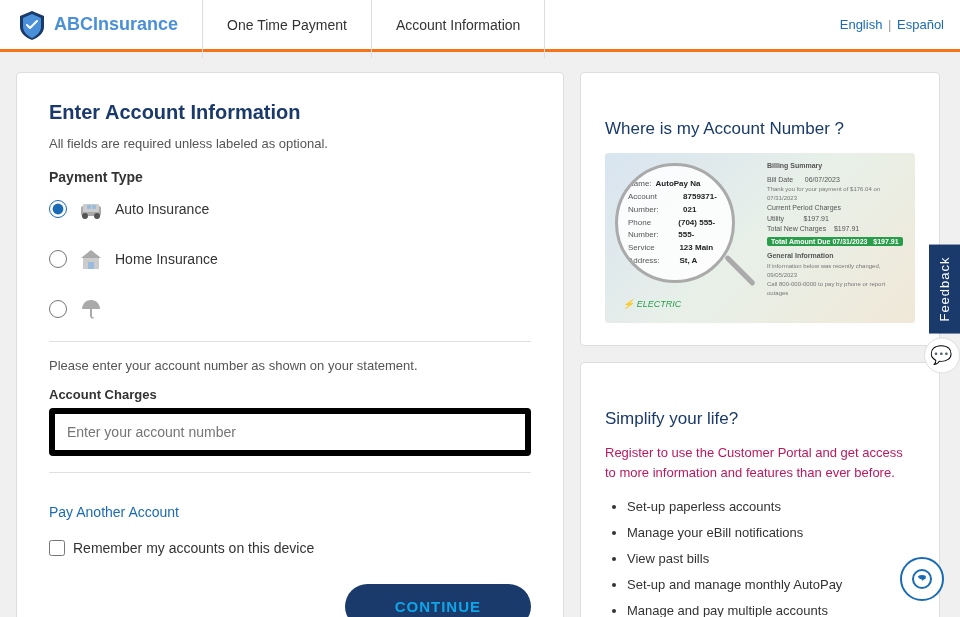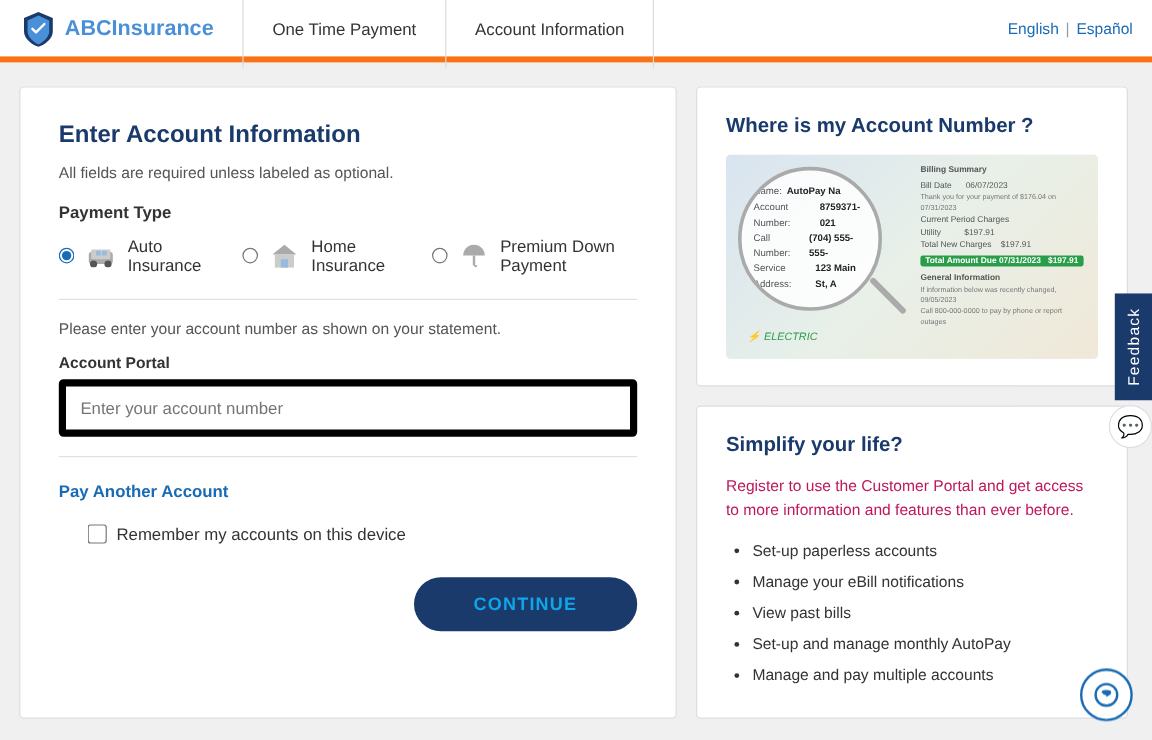--- a/index.html
+++ b/index.html
@@ -3,21 +3,21 @@
   <meta charset="utf-8">
   <style>
     * { box-sizing: border-box; margin: 0; padding: 0; }
     body { font-family: Arial, sans-serif; background: #f0f0f0; color: #333; font-size: 14px; }
 
     
     .header {
       background: #fff;
       display: flex;
       align-items: center;
-      border-bottom: 5px solid #f97316;
+      border-bottom: 3px solid #f97316;
       height: 52px;
       padding: 0 16px;
       position: relative;
     }
     .logo-area {
       display: flex;
       align-items: center;
       gap: 6px;
       margin-right: 24px;
     }
@@ -117,21 +117,21 @@
       color: #555;
       margin-bottom: 18px;
     }
     .section-label {
       font-weight: bold;
       font-size: 14px;
       margin-bottom: 12px;
     }
     .radio-group {
       display: flex;
-      flex-direction: row;
+      flex-direction: column;
       gap: 26px;
       margin-bottom: 20px;
     }
     .radio-item {
       display: flex;
       align-items: center;
       gap: 10px;
       cursor: pointer;
     }
     .radio-item input[type="radio"] {
@@ -170,34 +170,32 @@
       width: 100%;
       padding: 10px 12px;
       border: 6px solid #000000;
       border-radius: 4px;
       font-size: 14px;
       color: #999;
       outline: none;
     }
     .pay-another-link {
       display: inline-block;
-      margin-top: 4px;
+      margin-top: 15px;
       margin-bottom: 20px;
       color: #1a6bb5;
       text-decoration: none;
       font-size: 14px;
       cursor: pointer;
-      font-weight: bold;
     }
     .checkbox-row {
       display: flex;
       align-items: flex-end;
       gap: 8px;
       margin-bottom: 28px;
-      margin-left: 24px;
     }
     .checkbox-row input[type="checkbox"] {
       width: 16px;
       height: 16px;
       cursor: pointer;
     }
     .checkbox-label {
       font-size: 14px;
       color: #333;
     }
@@ -225,23 +223,24 @@
       gap: 16px;
     }
     .info-card {
       background: #fff;
       border: 1px solid #ddd;
       border-radius: 4px;
       padding: 22px 24px;
     }
     .card-title {
       font-size: 17px;
-      font-weight: bold;
+      font-weight: normal;
       color: #1a3a6b;
       margin-bottom: 14px;
+      margin-top: 24px;
     }
     .statement-preview {
       background: #e8e8e8;
       border-radius: 4px;
       height: 170px;
       overflow: hidden;
       position: relative;
     }
     
     .statement-bg {
@@ -399,29 +398,28 @@
 
       <label class="radio-item">
         <input type="radio" name="payment_type" style="">
         <span class="radio-icon">
           <svg width="24" height="24" viewBox="0 0 24 24" fill="none">
             <path d="M12 3 C6 3 3 8 3 12 L12 12 L21 12 C21 8 18 3 12 3Z" fill="#aaa"></path>
             <line x1="12" y1="12" x2="12" y2="20" stroke="#aaa" stroke-width="2"></line>
             <path d="M12 20 Q14 22 14 20" fill="none" stroke="#aaa" stroke-width="1.5"></path>
           </svg>
         </span>
-        <span class="radio-label">Premium Down Payment</span>
       </label>
     </div>
 
     <hr class="divider">
 
     <p class="account-note">Please enter your account number as shown on your statement.</p>
 
-    <div class="field-label">Account Portal</div>
+    <div class="field-label">Account Charges</div>
     <input type="text" class="text-input" placeholder="Enter your account number" style="">
 
     <hr class="divider">
 
     <a href="#" class="pay-another-link">Pay Another Account</a>
 
     <div class="checkbox-row">
       <input type="checkbox" style="">
       <span class="checkbox-label">Remember my accounts on this device</span>
     </div>
@@ -439,21 +437,21 @@
           <div class="stmt-magnifier">
             <div class="stmt-magnifier-row">
                 <span class="stmt-magnifier-label">Name:</span>
                 <span class="stmt-magnifier-value">AutoPay Na</span>
               </div>
             <div class="stmt-magnifier-row">
                 <span class="stmt-magnifier-label">Account Number:</span>
                 <span class="stmt-magnifier-value">8759371-021</span>
               </div>
             <div class="stmt-magnifier-row">
-                <span class="stmt-magnifier-label">Call Number:</span>
+                <span class="stmt-magnifier-label">Phone Number:</span>
                 <span class="stmt-magnifier-value">(704) 555-555-</span>
               </div>
             <div class="stmt-magnifier-row">
                 <span class="stmt-magnifier-label">Service Address:</span>
                 <span class="stmt-magnifier-value">123 Main St, A</span>
               </div>
           </div>
 
           <div class="stmt-right-side">
             <div style="font-weight:bold;margin-bottom:3px;">Billing Summary</div>

